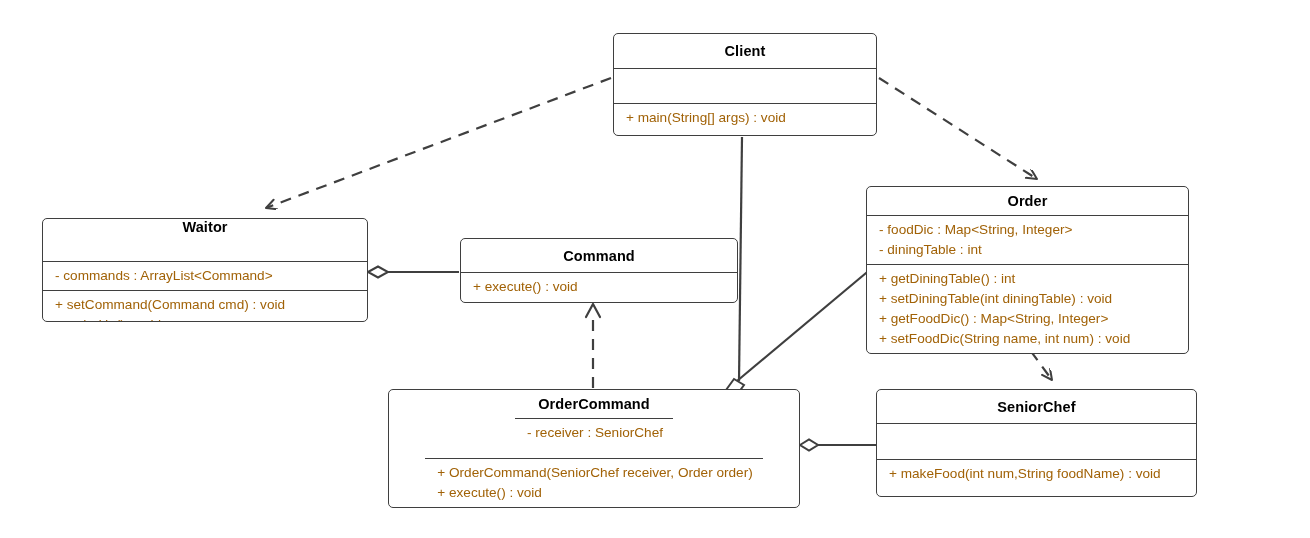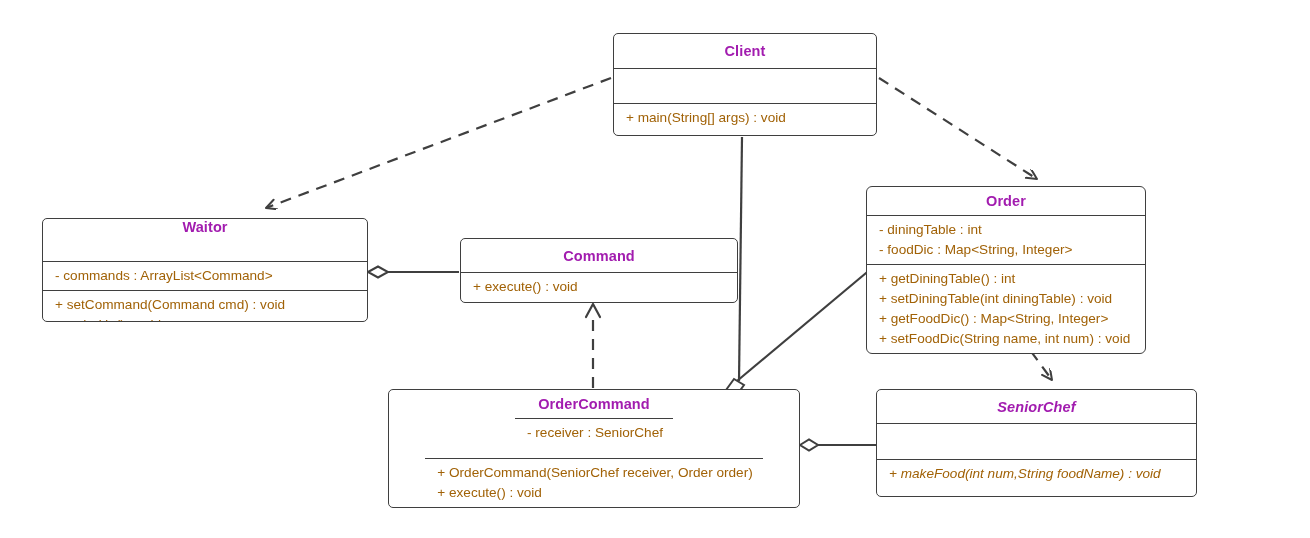--- a/index.html
+++ b/index.html
@@ -34,21 +34,21 @@
     display: flex;
     flex-direction: column;
     overflow: hidden;
     z-index: 2;
   }
   .cls-name {
     box-sizing: border-box;
     text-align: center;
     font-weight: bold;
     font-size: 14.5px;
-    color: #a21caf;
+    color: #000000;
     letter-spacing: 0.1px;
     display: flex;
     align-items: center;
     justify-content: center;
   }
   .cls-sep {
     border-top: 1.6px solid #3f3f3f;
   }
   .cls-section {
     box-sizing: border-box;
@@ -134,46 +134,46 @@
     </div>
   </div>
 
   <div class="uml-class" style="left:460px; top:238px; width:278px; height:65px;">
     <div class="cls-name" style="height:33px;">Command</div>
     <div class="cls-section cls-sep">
       <div class="member">+ execute() : void</div>
     </div>
   </div>
 
-  <div class="uml-class" style="left:866px; top:186px; width:280px; height:168px;border-radius:6px;">
+  <div class="uml-class" style="left:866px; top:186px; width:323px; height:168px;">
     <div class="cls-name" style="height:34px;">Order</div>
     <div class="cls-section cls-sep" style="height:49px;">
+      <div class="member">- foodDic :   Map&lt;String, Integer&gt;</div>
       <div class="member">- diningTable : int</div>
-      <div class="member">- foodDic :   Map&lt;String, Integer&gt;</div>
     </div>
     <div class="cls-section cls-sep">
       <div class="member">+ getDiningTable() : int</div>
       <div class="member">+ setDiningTable(int diningTable) : void</div>
       <div class="member">+ getFoodDic() : Map&lt;String, Integer&gt;</div>
       <div class="member">+ setFoodDic(String name, int num) : void</div>
     </div>
   </div>
 
   <div class="uml-class" style="left:388px; top:389px; width:412px; height:119px;align-items:center;">
     <div class="cls-name" style="height:33px;">OrderCommand</div>
     <div class="cls-section cls-sep" style="height:45px;">
       <div class="member">- receiver : SeniorChef</div>
     </div>
     <div class="cls-section cls-sep">
       <div class="member">+ OrderCommand(SeniorChef receiver, Order order)</div>
       <div class="member">+ execute() : void</div>
     </div>
   </div>
 
-  <div class="uml-class" style="left:876px; top:389px; width:321px; height:108px;font-style:italic;">
+  <div class="uml-class" style="left:876px; top:389px; width:321px; height:108px;">
     <div class="cls-name" style="height:33px;">SeniorChef</div>
     <div class="cls-section cls-sep empty" style="height:36px;"></div>
     <div class="cls-section cls-sep" style="">
       <div class="member">+ makeFood(int num,String foodName) : void</div>
     </div>
   </div>
 
 </div>
 
 </body></html>

